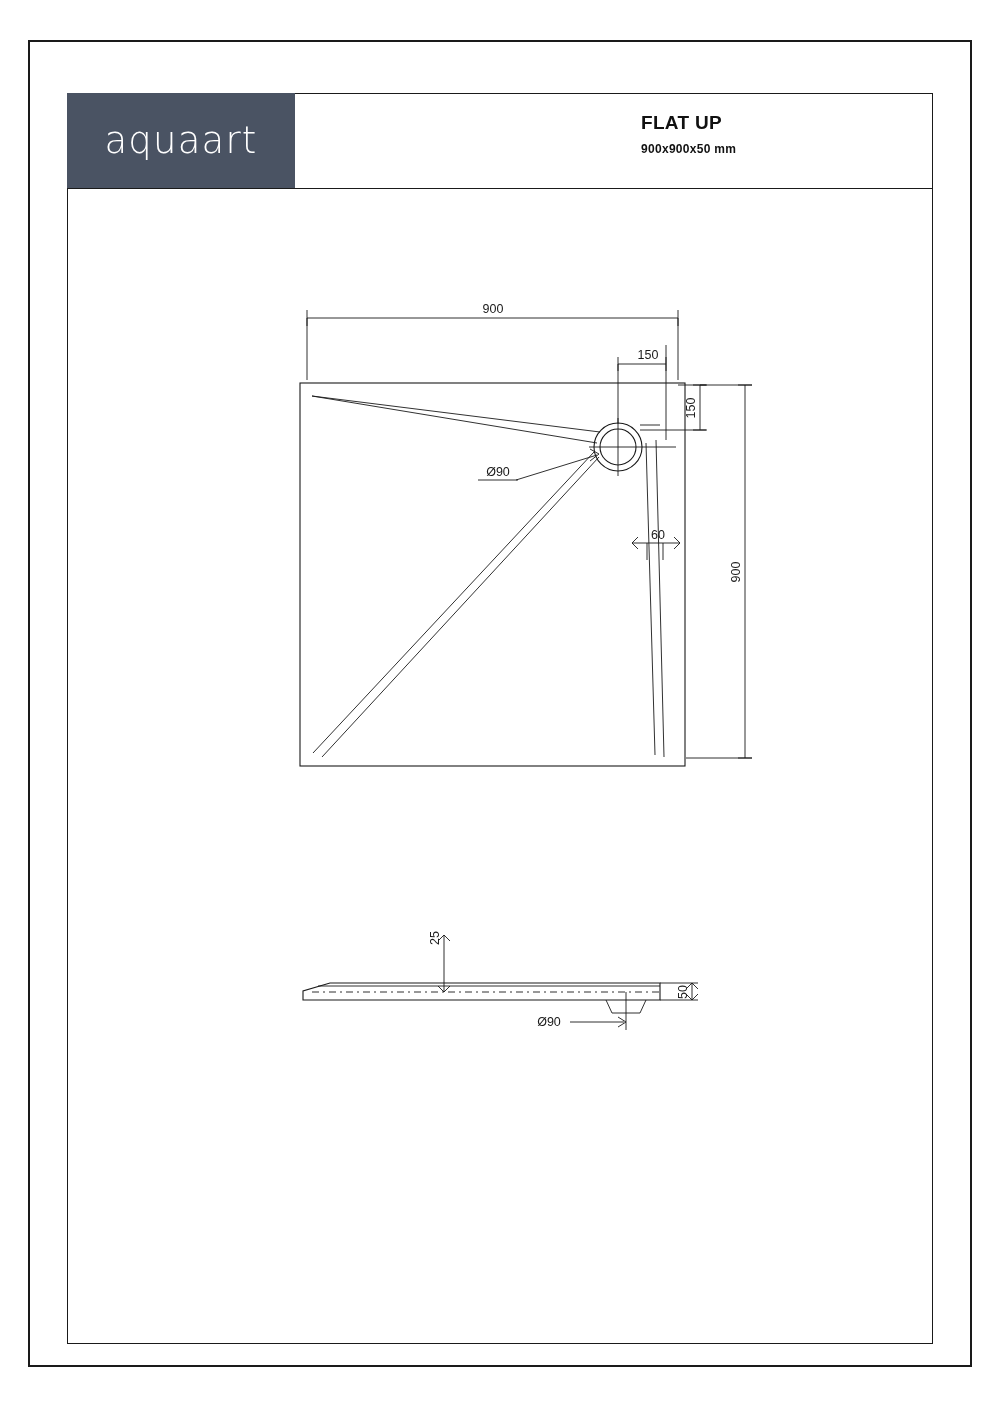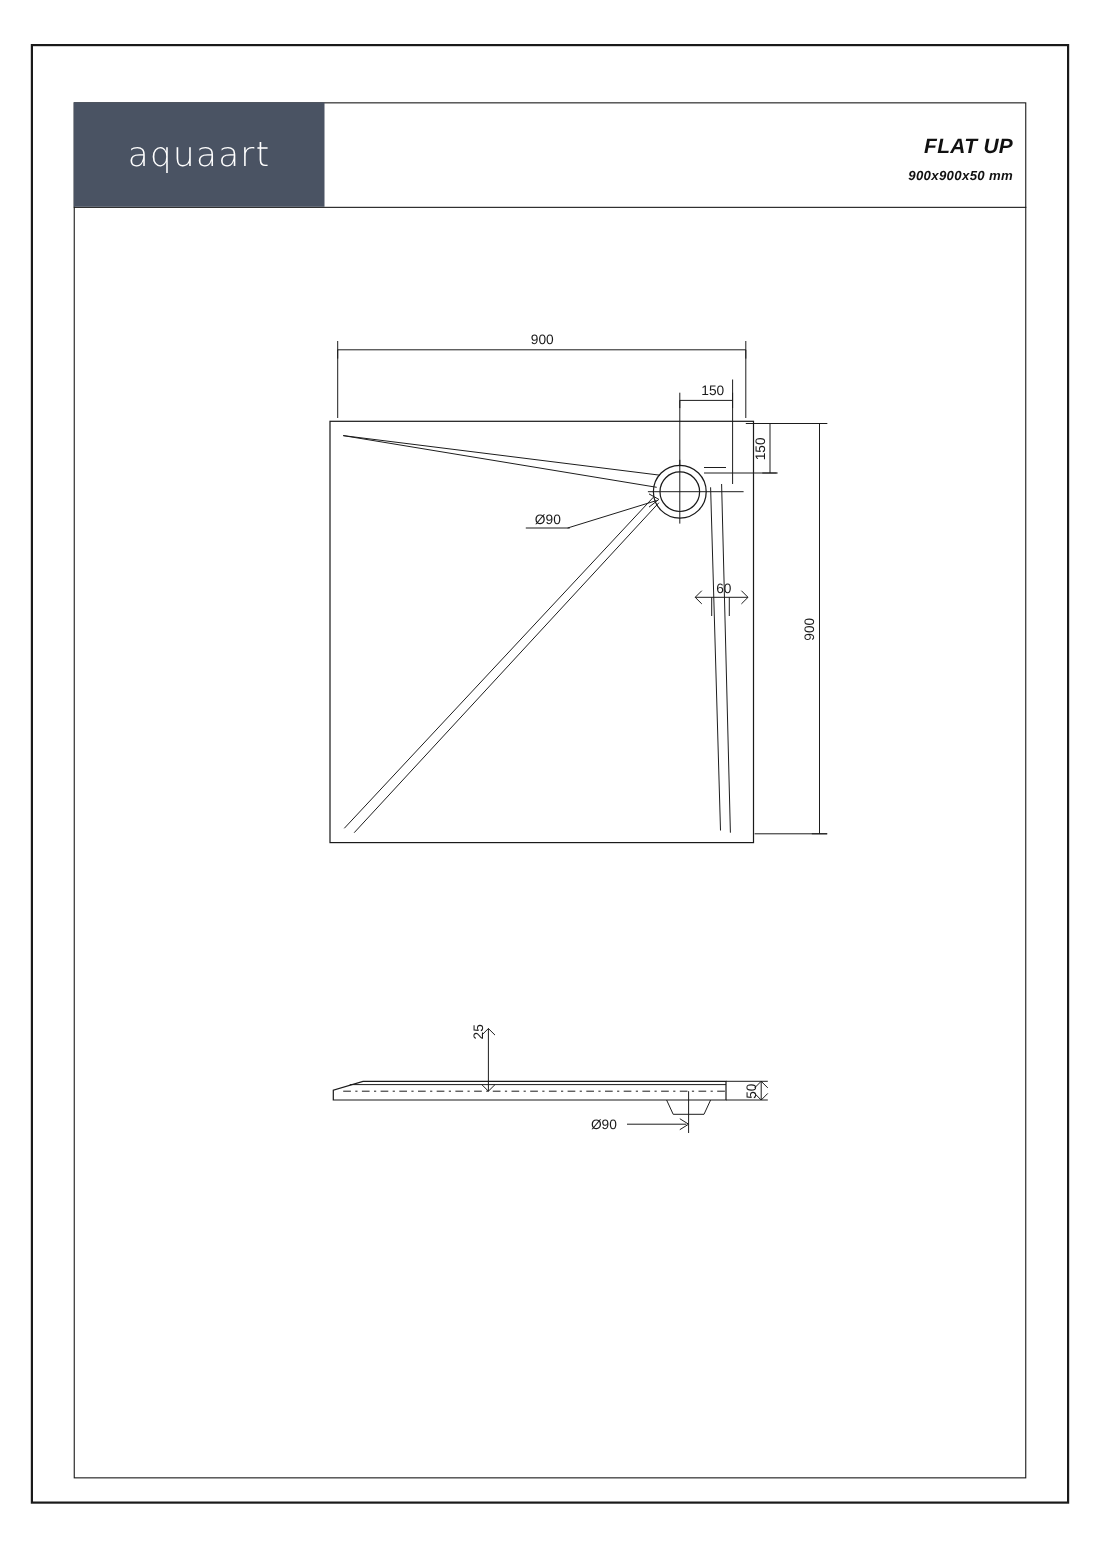--- a/index.html
+++ b/index.html
@@ -54,31 +54,30 @@
     width: 228px;
     height: 95px;
     background: #4a5363;
     display: flex;
     align-items: center;
     justify-content: center;
   }
   .logo-text {
     color: #ffffff;
     font-family: "DejaVu Sans", sans-serif;
-    font-size: 31px;
+    font-size: 37px;
     font-weight: 300;
     letter-spacing: 1.2px;
   }
   .title-texts {
     position: absolute;
     right: 12px;
-    top: 28px;
-    text-align: right;
+    top: 17px;
+    text-align: left;
     width: 280px;
-    font-style: italic;
   }
   .title-main {
     font-size: 19px;
     font-weight: bold;
     color: #111;
     letter-spacing: 0.3px;
     line-height: 26px;
   }
   .title-sub {
     font-size: 12px;

